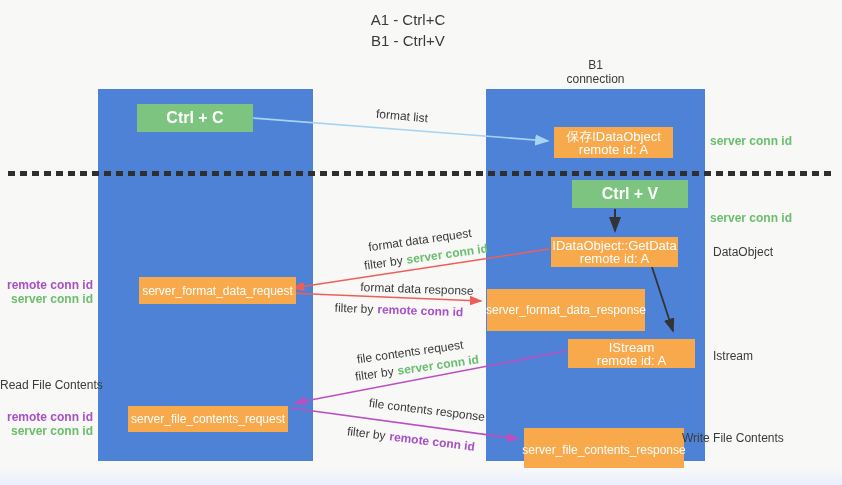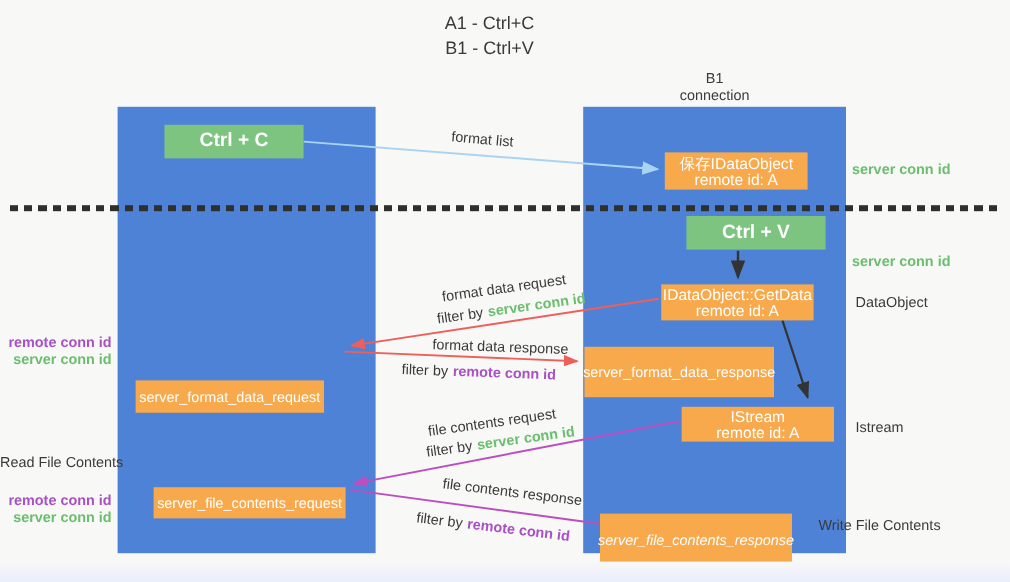--- a/index.html
+++ b/index.html
@@ -93,38 +93,38 @@
 
   <div class="abs node green" style="left:557px; top:180px; width:116px; height:28px;margin-left:15px;">
     <span>Ctrl + V</span>
   </div>
 
   <div class="abs node orange" style="left:551px; top:237px; width:127px; height:30px;">
     <span class="l1">IDataObject::GetData</span>
     <span class="l2">remote id: A</span>
   </div>
 
-  <div class="abs node orange single" style="left:113px; top:277px; width:157px; height:27px;margin-top:40px;">
+  <div class="abs node orange single" style="left:139px; top:277px; width:157px; height:27px;">
     <span>server_format_data_request</span>
   </div>
 
   <div class="abs node orange single" style="left:487px; top:289px; width:158px; height:42px;">
     <span>server_format_data_response</span>
   </div>
 
   <div class="abs node orange" style="left:568px; top:339px; width:127px; height:29px;">
     <span class="l1">IStream</span>
     <span class="l2">remote id: A</span>
   </div>
 
   <div class="abs node orange single" style="left:128px; top:394px; width:160px; height:26px;margin-top:12px;">
     <span>server_file_contents_request</span>
   </div>
 
-  <div class="abs node orange single" style="left:500px; top:428px; width:160px; height:43px;font-style:italic;">
+  <div class="abs node orange single" style="left:524px; top:428px; width:160px; height:43px;">
     <span>server_file_contents_response</span>
   </div>
 
   <div class="abs msg-label" style="left:402px; top:116px; transform:translate(-50%,-50%) rotate(5deg);">format list</div>
 
   <div class="abs msg-label" style="left:420px; top:240px; transform:translate(-50%,-50%) rotate(-8deg);">format data request</div>
   <div class="abs msg-label" style="left:426px; top:257px; transform:translate(-50%,-50%) rotate(-8deg);">
     <span class="fp">filter by</span><span class="key-green">server conn id</span>
   </div>
 

